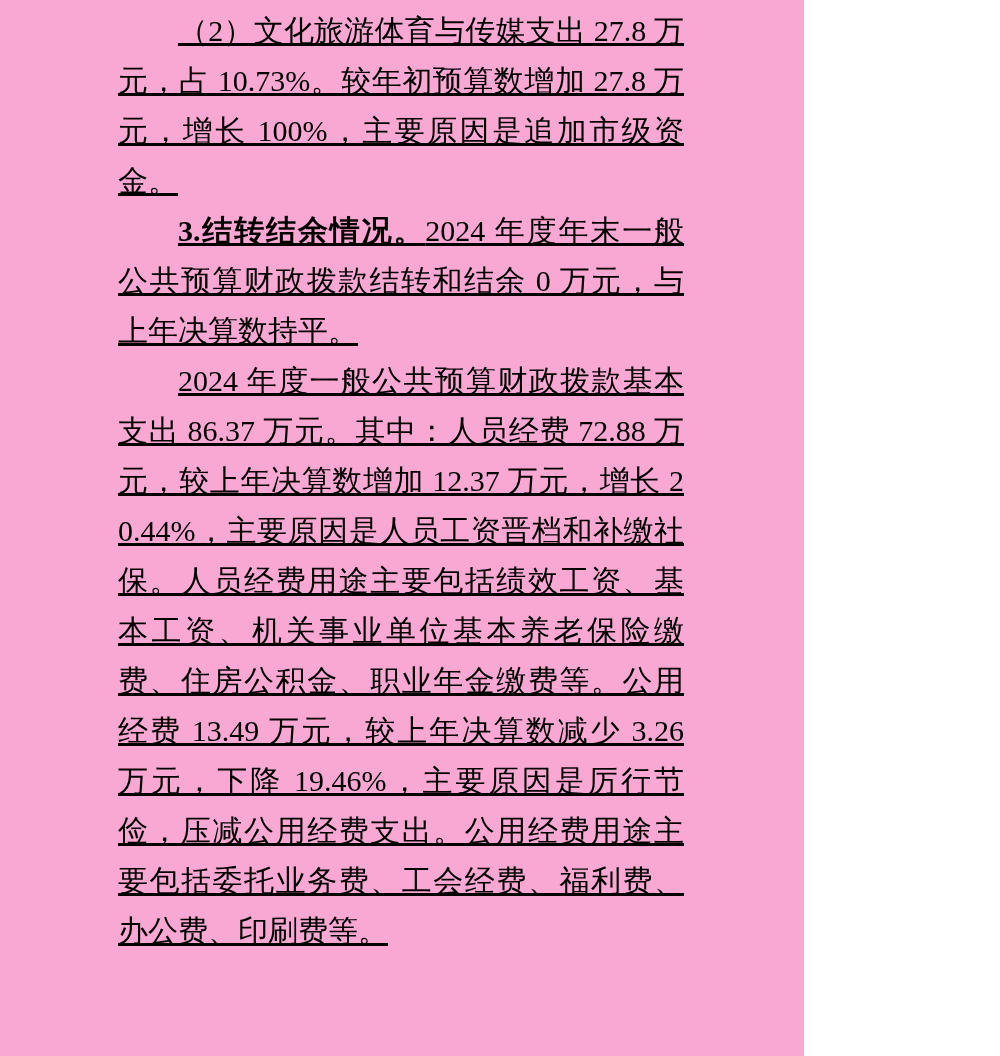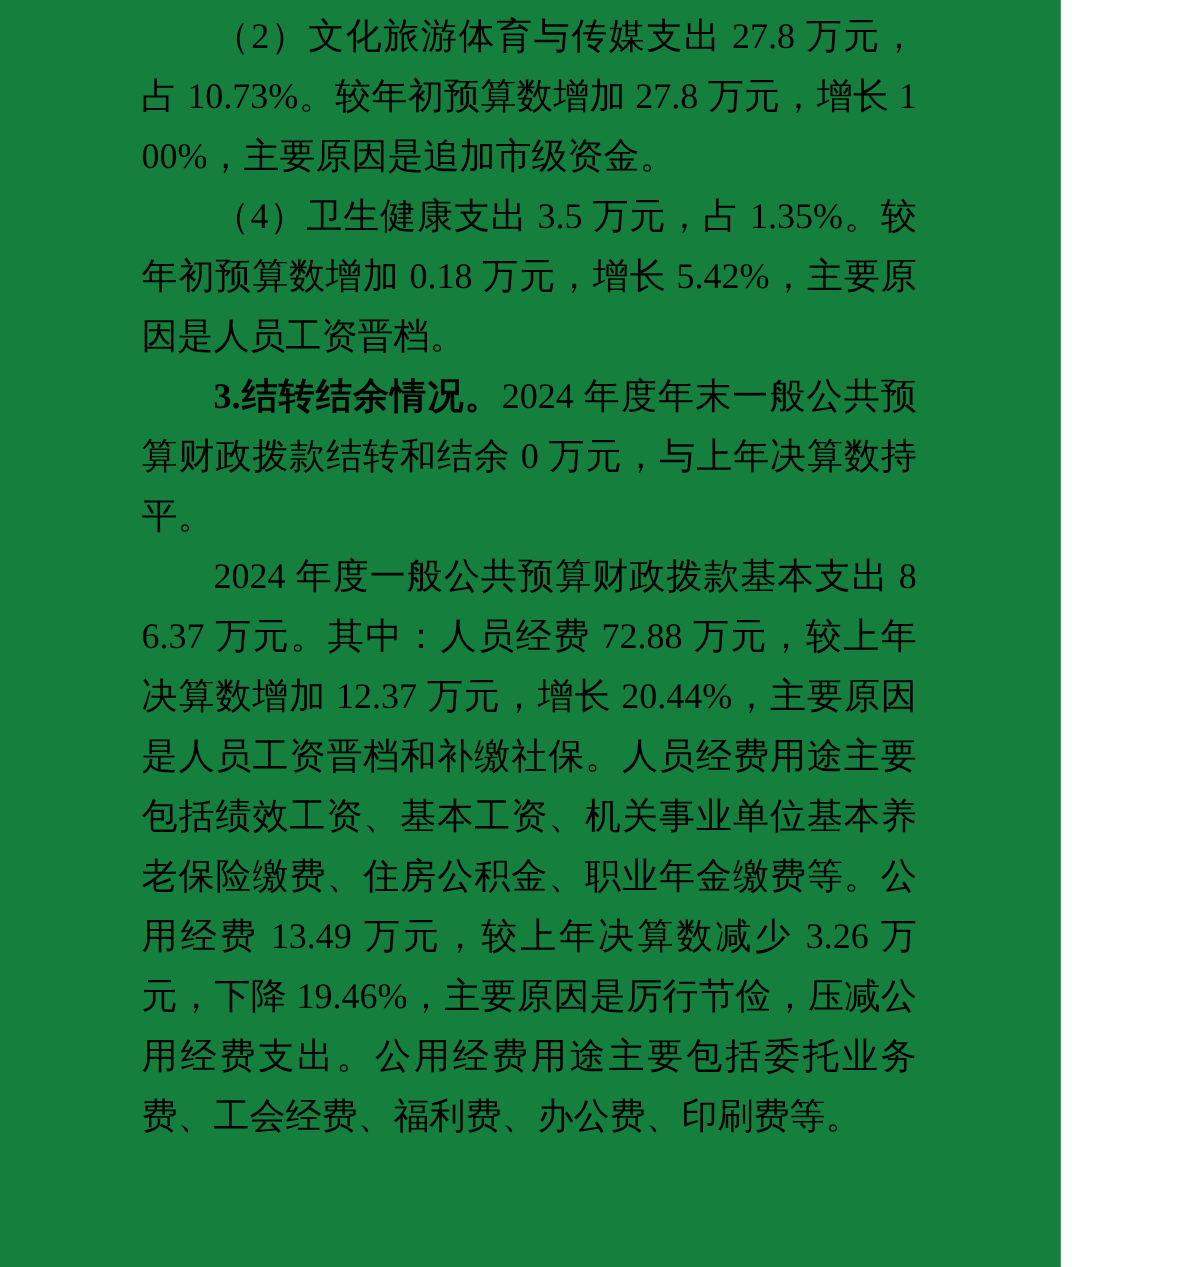--- a/index.html
+++ b/index.html
@@ -7,24 +7,25 @@
     padding: 0;
     background: #ffffff;
   }
   body {
     width: 1000px;
     height: 1056px;
     overflow: hidden;
   }
   .page {
     box-sizing: border-box;
-    width: 884px;
+    width: 804px;
     height: 1056px;
     padding: 6px 120px 0 118px;
-    background: #15803d;
+    background: #f9a8d4;
+    text-decoration: underline;
   }
   p.para {
     margin: 0;
     font-family: "Liberation Serif", "DejaVu Serif", serif;
     font-size: 30px;
     line-height: 50px;
     color: #000000;
     text-align: justify;
     text-justify: inter-ideograph;
     text-indent: 2em;
@@ -40,21 +41,20 @@
   }
 </style>
 </head>
 <body>
 
 <div class="page">
 
   <p class="para">（2）文化旅游体育与传媒支出 27.8 万元，占 10.73%。较年初预算数增加 27.8 万元，增长 100%，主要原因是追加市级资金。</p>
 
 
-  <p class="para">（4）卫生健康支出 3.5 万元，占 1.35%。较年初预算数增加 0.18 万元，增长 5.42%，主要原因是人员工资晋档。</p>
 
 
   <p class="para"><span class="lead">3.结转结余情况。</span><span>2024 年度年末一般公共预算财政拨款结转和结余 0 万元，与上年决算数持平。</span></p>
 
 
   <p class="para">2024 年度一般公共预算财政拨款基本支出 86.37 万元。其中：人员经费 72.88 万元，较上年决算数增加 12.37 万元，增长 20.44%，主要原因是人员工资晋档和补缴社保。人员经费用途主要包括绩效工资、基本工资、机关事业单位基本养老保险缴费、住房公积金、职业年金缴费等。公用经费 13.49 万元，较上年决算数减少 3.26 万元，下降 19.46%，主要原因是厉行节俭，压减公用经费支出。公用经费用途主要包括委托业务费、工会经费、福利费、办公费、印刷费等。</p>
 
 </div>
 
 </body></html>

